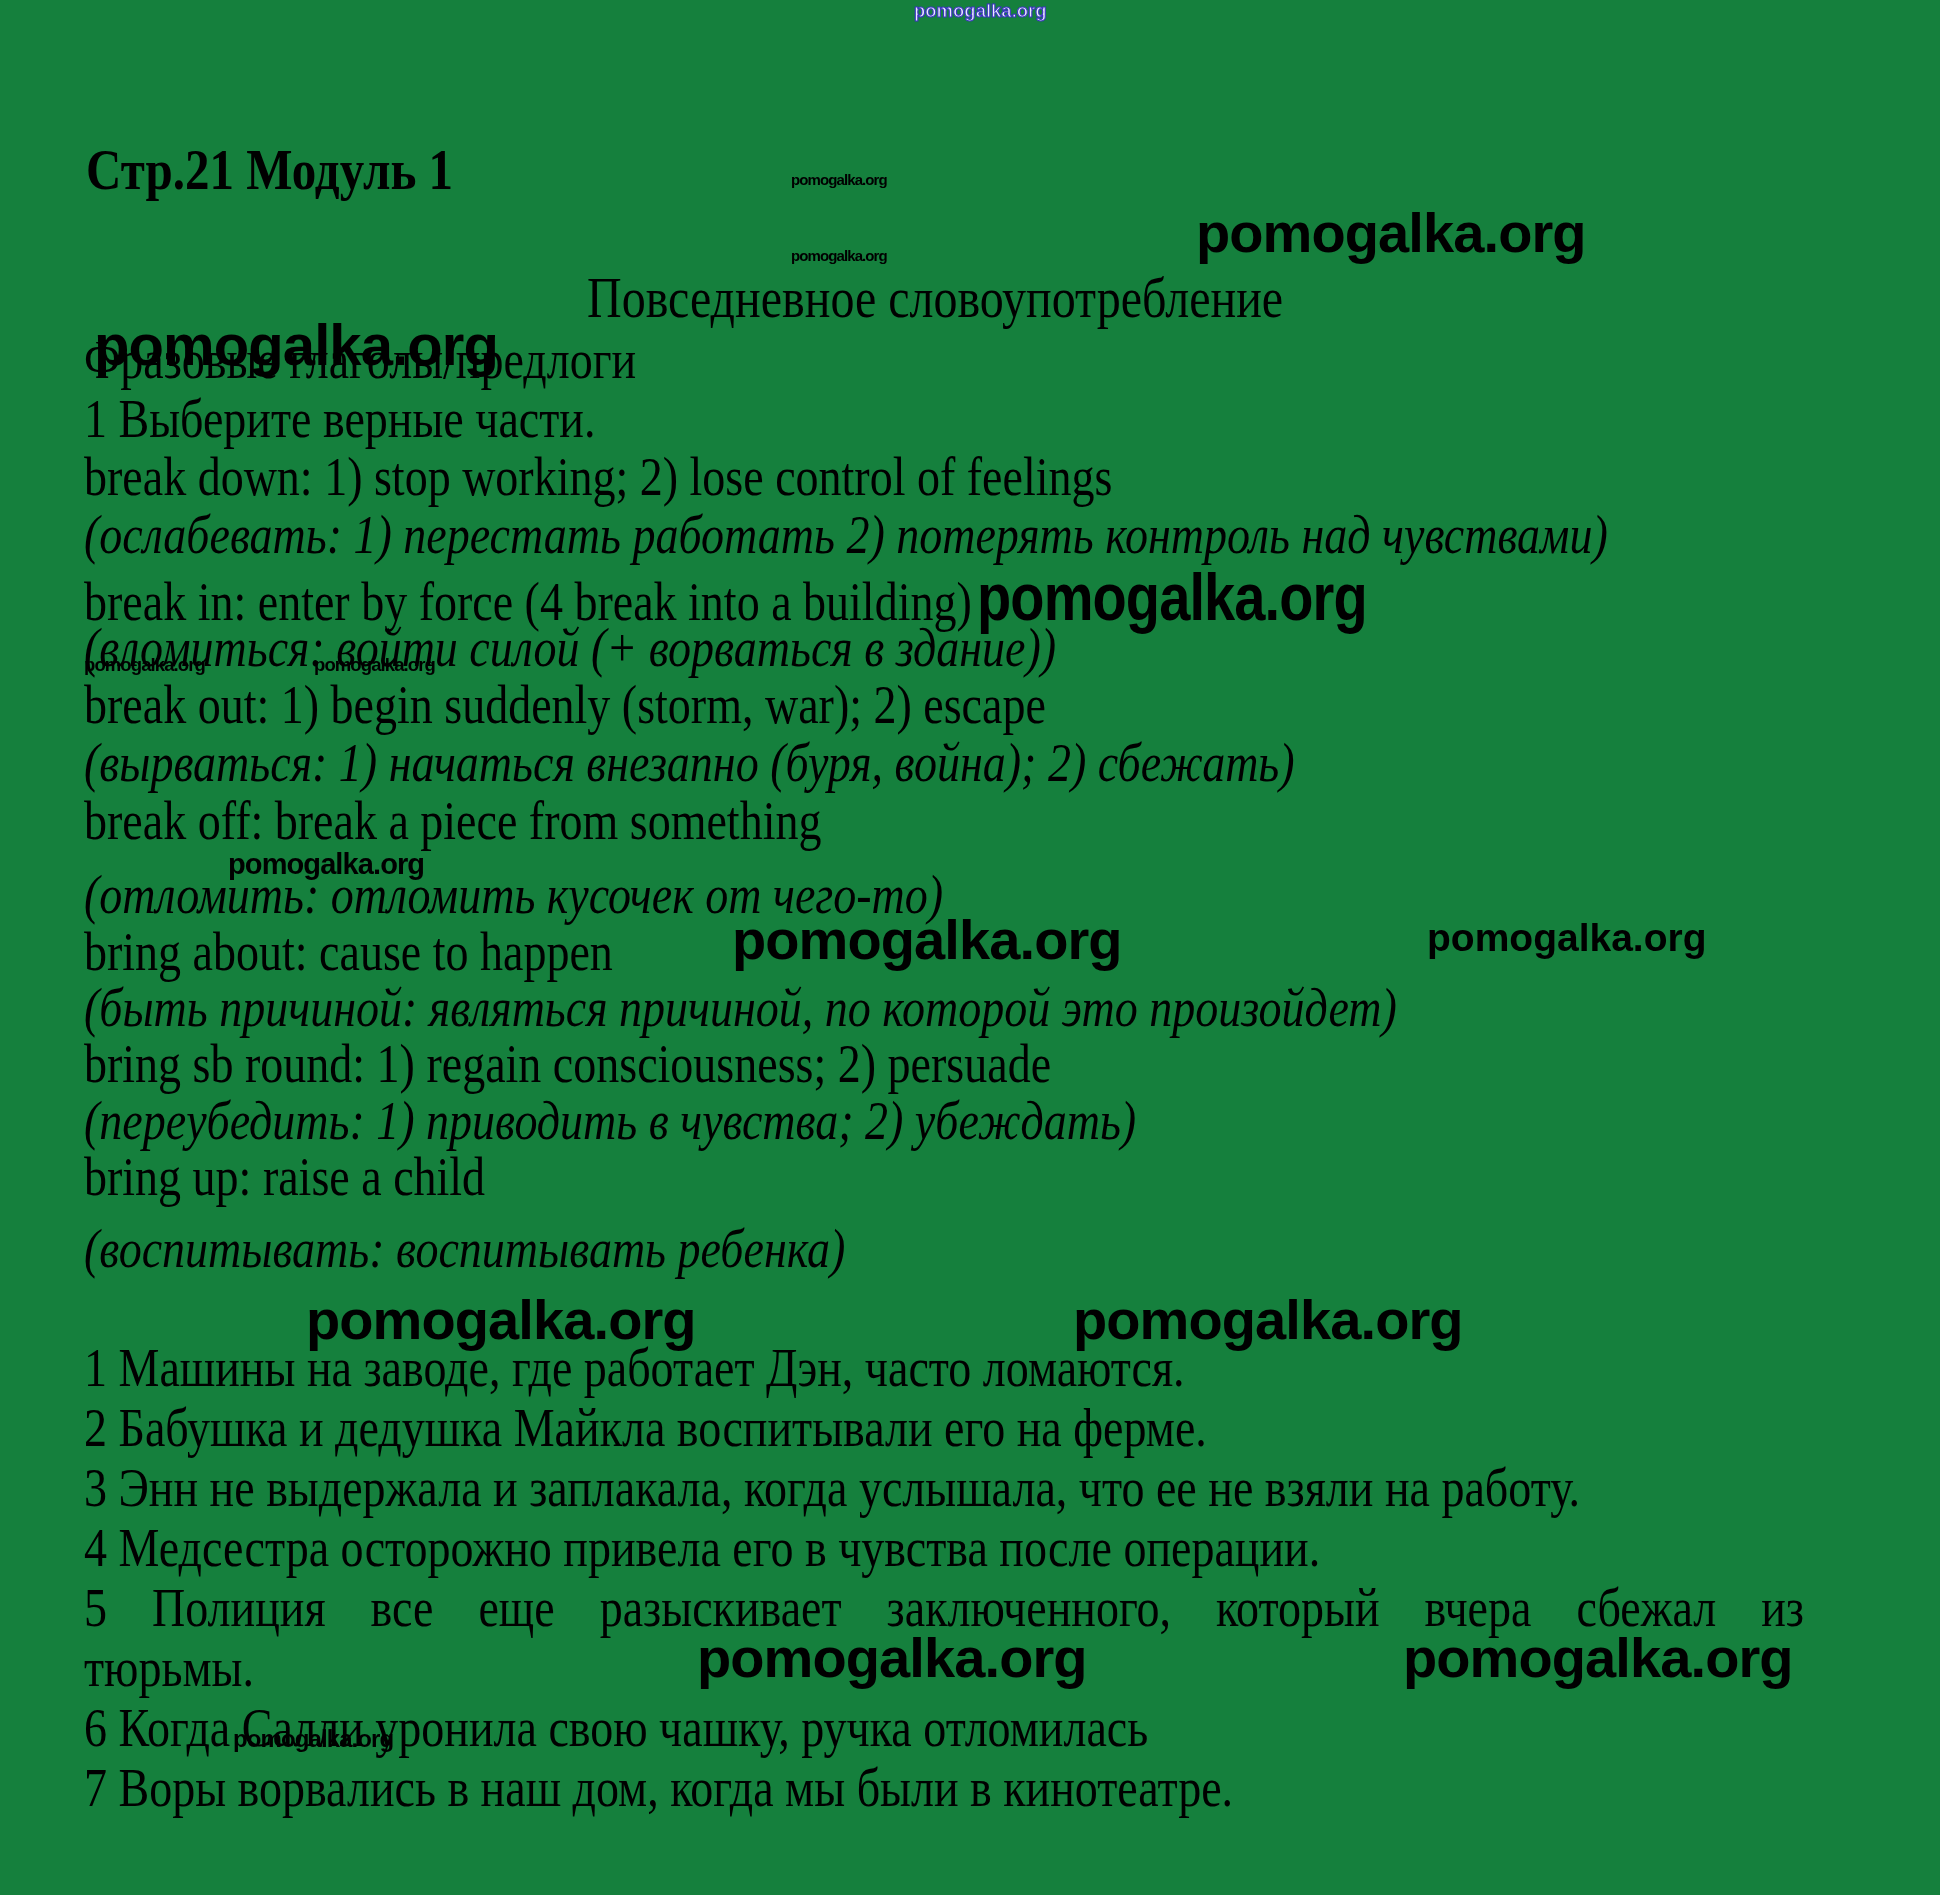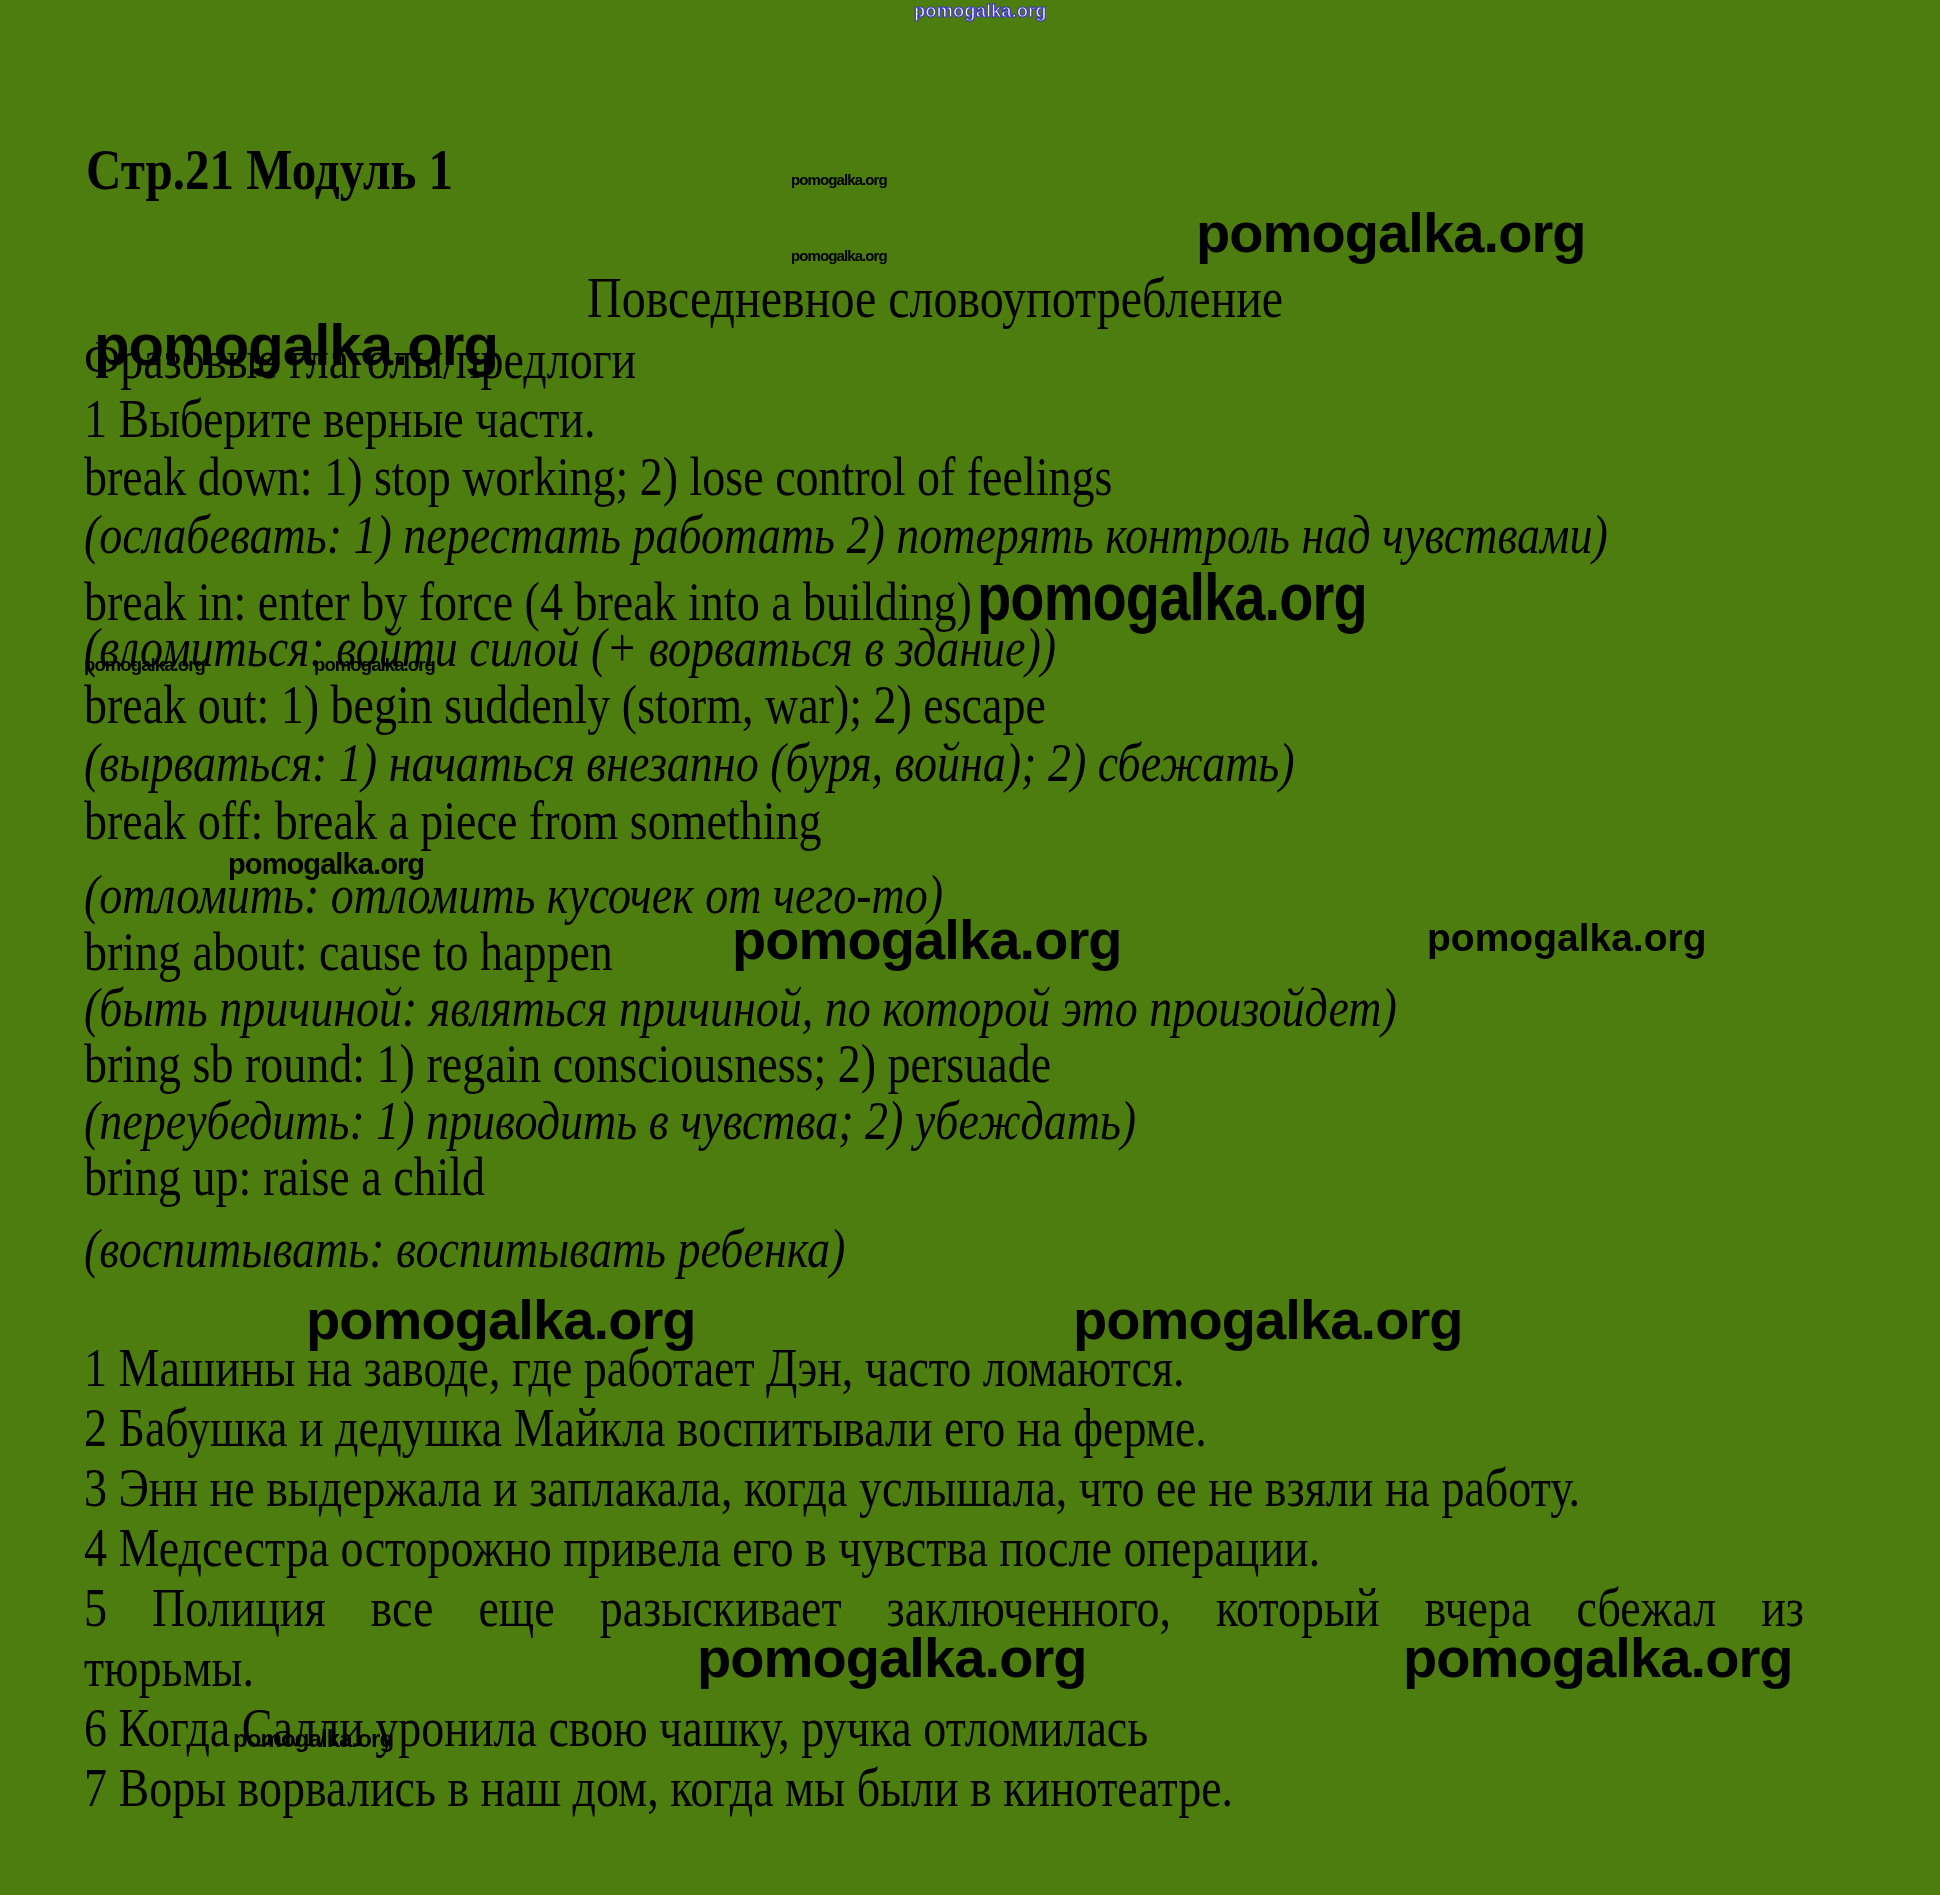--- a/index.html
+++ b/index.html
@@ -1,20 +1,20 @@
 <!DOCTYPE html>
 <html style="font-size:14px"><head>
 <meta charset="utf-8">
 <style>
   html, body { margin: 0; padding: 0; background: #ffffff; }
   .page {
     position: relative;
     width: 1941px;
     height: 1895px;
-    background: #4d7c0f;
+    background: #15803d;
     overflow: hidden;
     color: #000;
   }
   
   .line {
     position: absolute;
     font-family: "Liberation Serif", serif;
     font-size: 46px;
     line-height: 1.0;
     color: #000;

